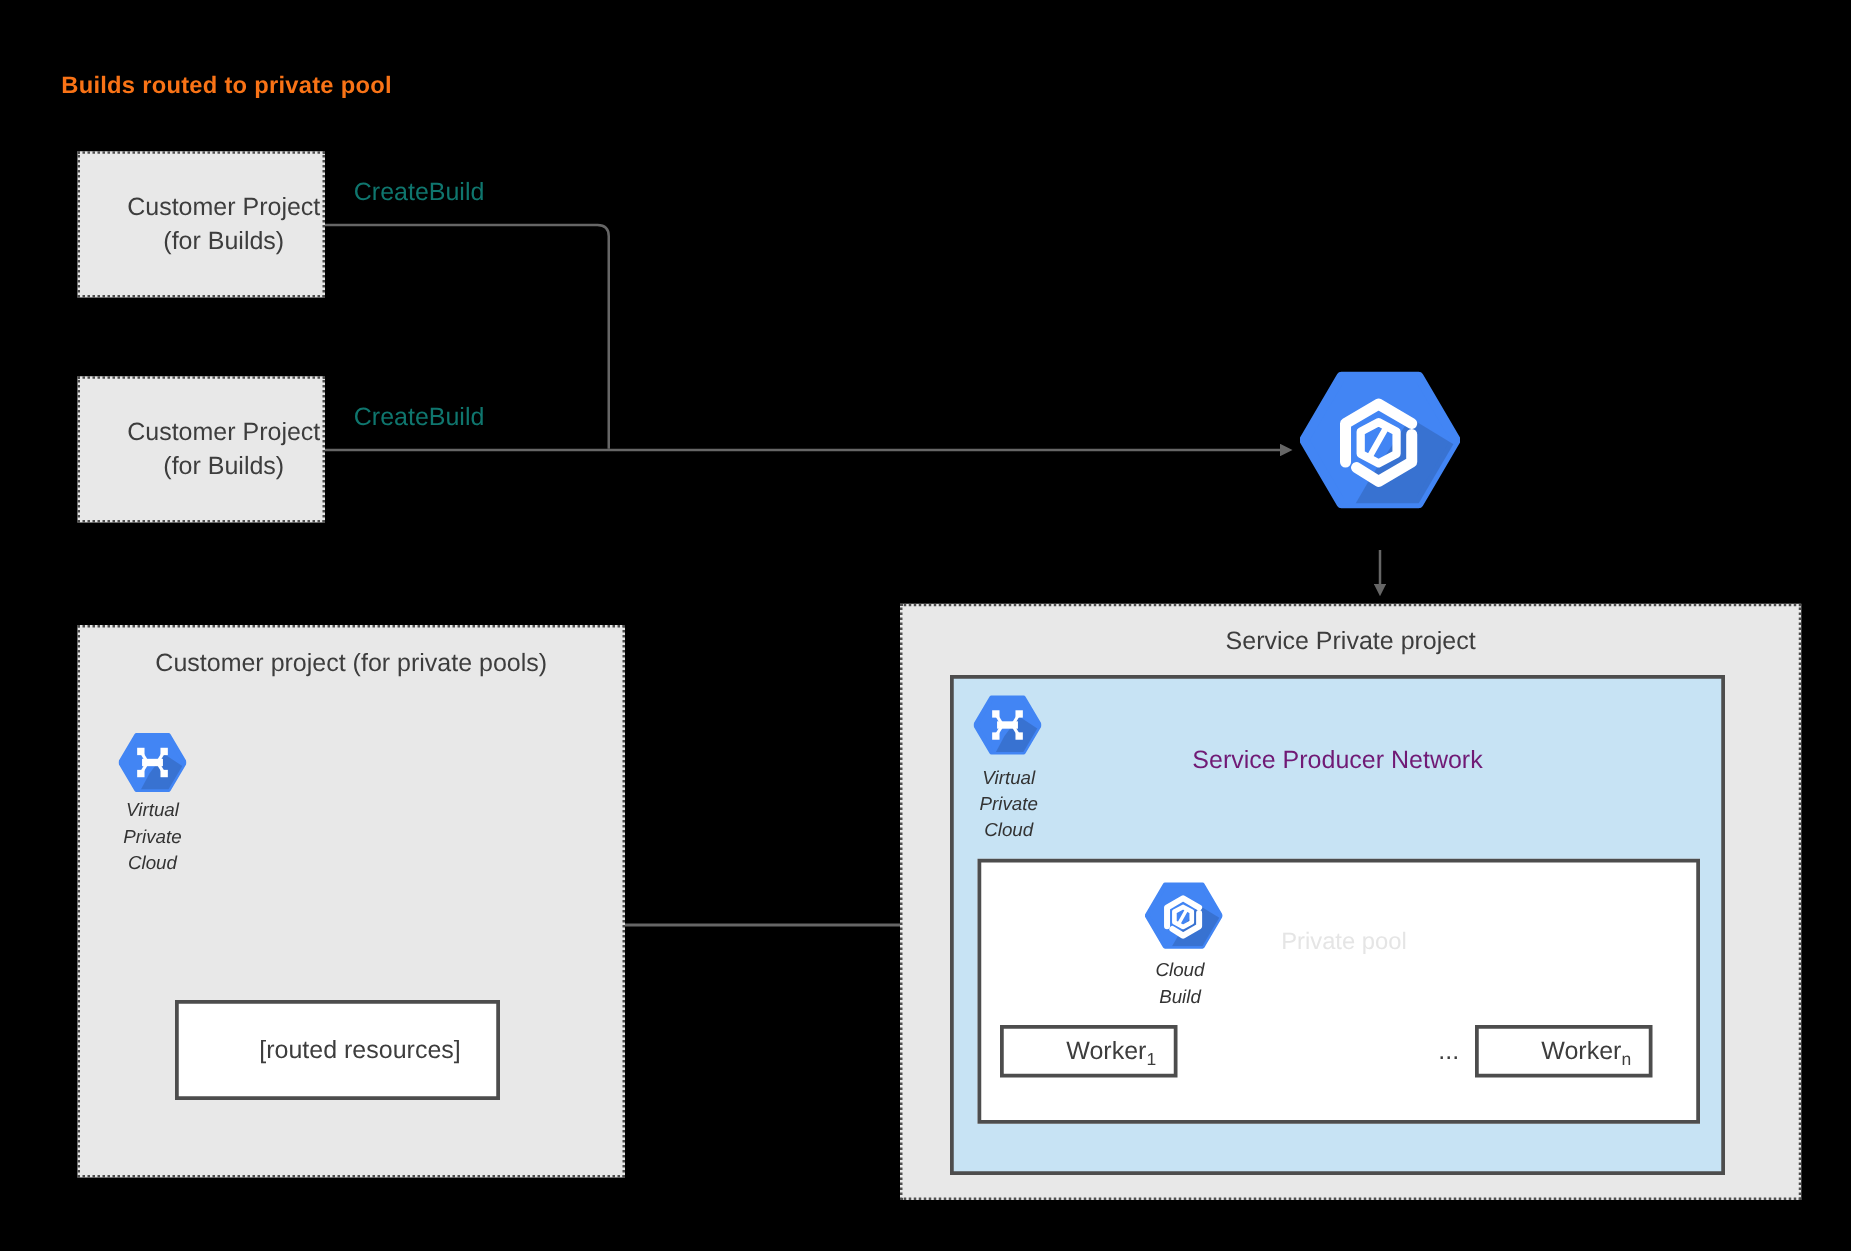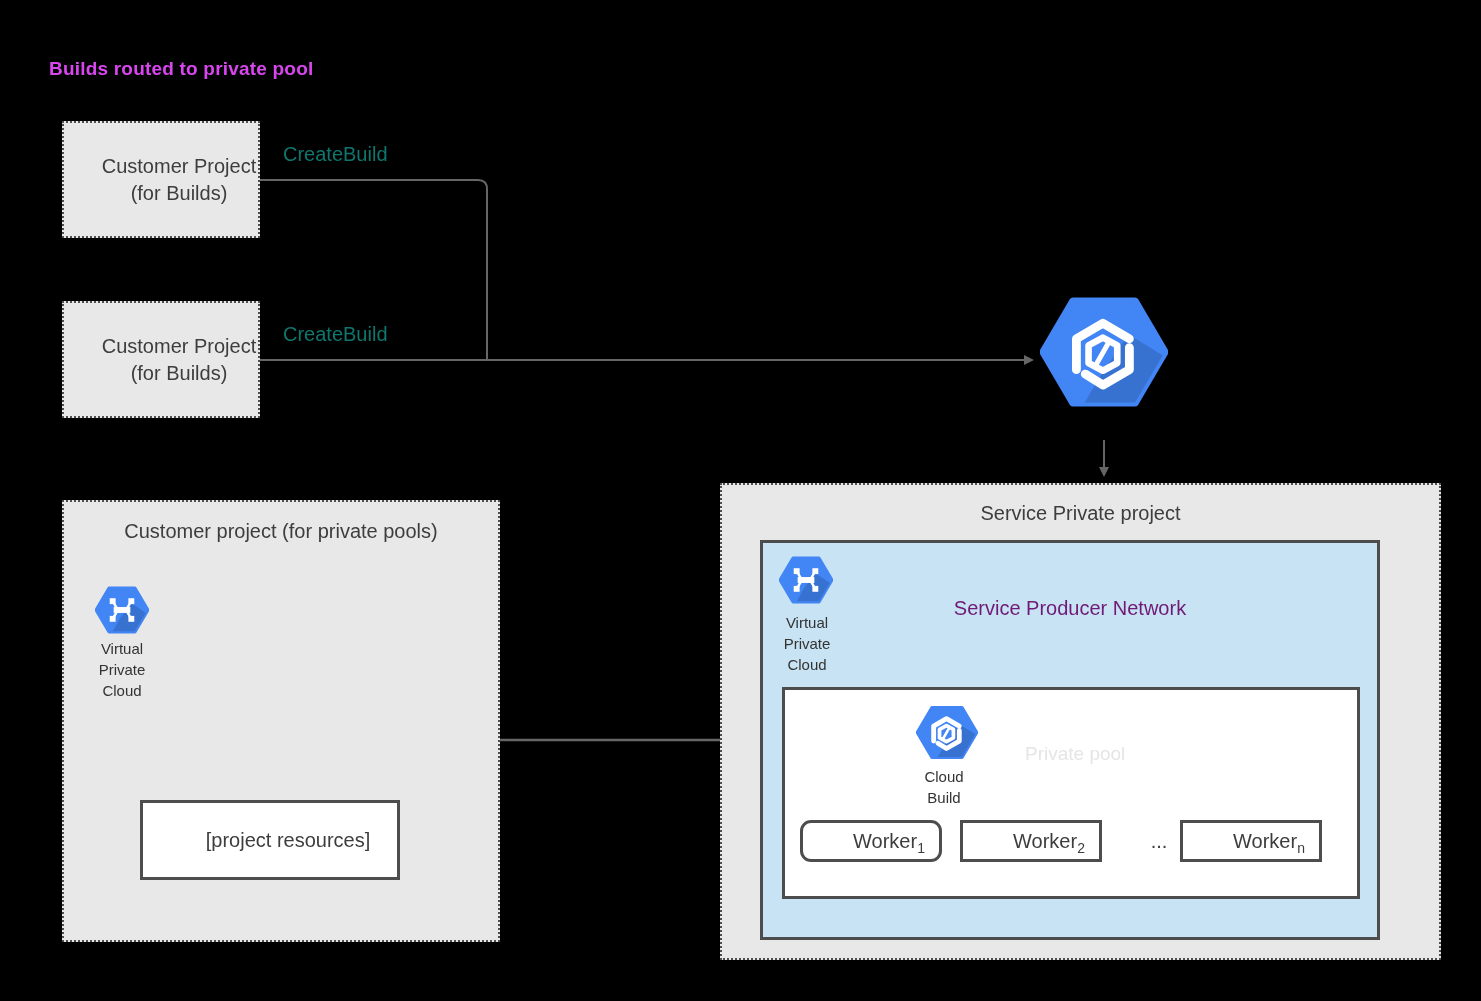--- a/index.html
+++ b/index.html
@@ -8,23 +8,23 @@
     font-family:"Liberation Sans",sans-serif;color:#3d3d3d;
   }
   .abs{position:absolute;box-sizing:border-box;}
   .gray-dotted{background:#e8e8e8;border:2px dotted #4f4f4f;}
   .blue-box{background:#c7e3f4;border:3px solid #4d4d4d;}
   .white-box{background:#ffffff;border:3px solid #4d4d4d;}
   .center-flex{display:flex;align-items:center;justify-content:center;text-align:center;padding-left:36px;}
   .node-text{font-size:20px;line-height:27px;color:#3d3d3d;}
   .zone-title{font-size:20px;color:#3d3d3d;text-align:center;left:0;right:0;}
   .net-title{font-size:20px;color:#701a75;text-align:center;}
-  .icon-label{font-size:15px;line-height:21px;color:#333;text-align:center;}
+  .icon-label{font-size:15px;line-height:21px;color:#333;text-align:center;font-style:italic;}
   .edge-label{font-size:20px;color:#0f766e;}
-  .heading{font-size:19px;font-weight:bold;color:#d946ef;letter-spacing:.2px;}
+  .heading{font-size:19px;font-weight:bold;color:#f97316;letter-spacing:.2px;}
   svg{display:block;}
   #wires{pointer-events:none;}
   sub.wsub{font-size:14px;line-height:0;}
 </style>
 </head>
 <body>
 
 <div id="canvas">
 
   <div class="abs heading" style="left:49px;top:58px;">Builds routed to private pool</div>
@@ -139,25 +139,22 @@
       <line x1="63" y1="40" x2="50" y2="63" stroke="#ffffff" stroke-width="5" stroke-linecap="round"></line>
     </svg>
   </div>
   <div class="abs icon-label" style="left:894px;top:766px;width:100px;">
     <div>Cloud</div>
     <div>Build</div>
   </div>
 
   <div class="abs" style="left:1005px;top:743px;font-size:19px;color:#e5e5e5;margin-left:20px;">Private pool</div>
 
-  <div class="abs white-box center-flex" style="left:800px;top:820px;width:142px;height:42px;border-radius:11px;">
+  <div class="abs white-box center-flex" style="left:800px;top:820px;width:142px;height:42px;">
     <span class="node-text"><span>Worker</span><sub class="wsub">1</sub></span>
-  </div>
-  <div class="abs white-box center-flex" style="left:960px;top:820px;width:142px;height:42px;">
-    <span class="node-text"><span>Worker</span><sub class="wsub">2</sub></span>
   </div>
   <div class="abs center-flex" style="left:1118px;top:820px;width:46px;height:42px;font-size:20px;color:#3d3d3d;">...</div>
   <div class="abs white-box center-flex" style="left:1180px;top:820px;width:142px;height:42px;">
     <span class="node-text"><span>Worker</span><sub class="wsub">n</sub></span>
   </div>
 
   <div class="abs gray-dotted" style="left:62px;top:500px;width:438px;height:442px;">
     <div class="abs zone-title" style="top:18px;">Customer project (for private pools)</div>
   </div>
 
@@ -188,16 +185,16 @@
       </g>
     </svg>
   </div>
   <div class="abs icon-label" style="left:72px;top:638px;width:100px;">
     <div>Virtual</div>
     <div>Private</div>
     <div>Cloud</div>
   </div>
 
   <div class="abs white-box center-flex" style="left:140px;top:800px;width:260px;height:80px;">
-    <span class="node-text">[project resources]</span>
+    <span class="node-text">[routed resources]</span>
   </div>
 
 </div>
 
 </body></html>

